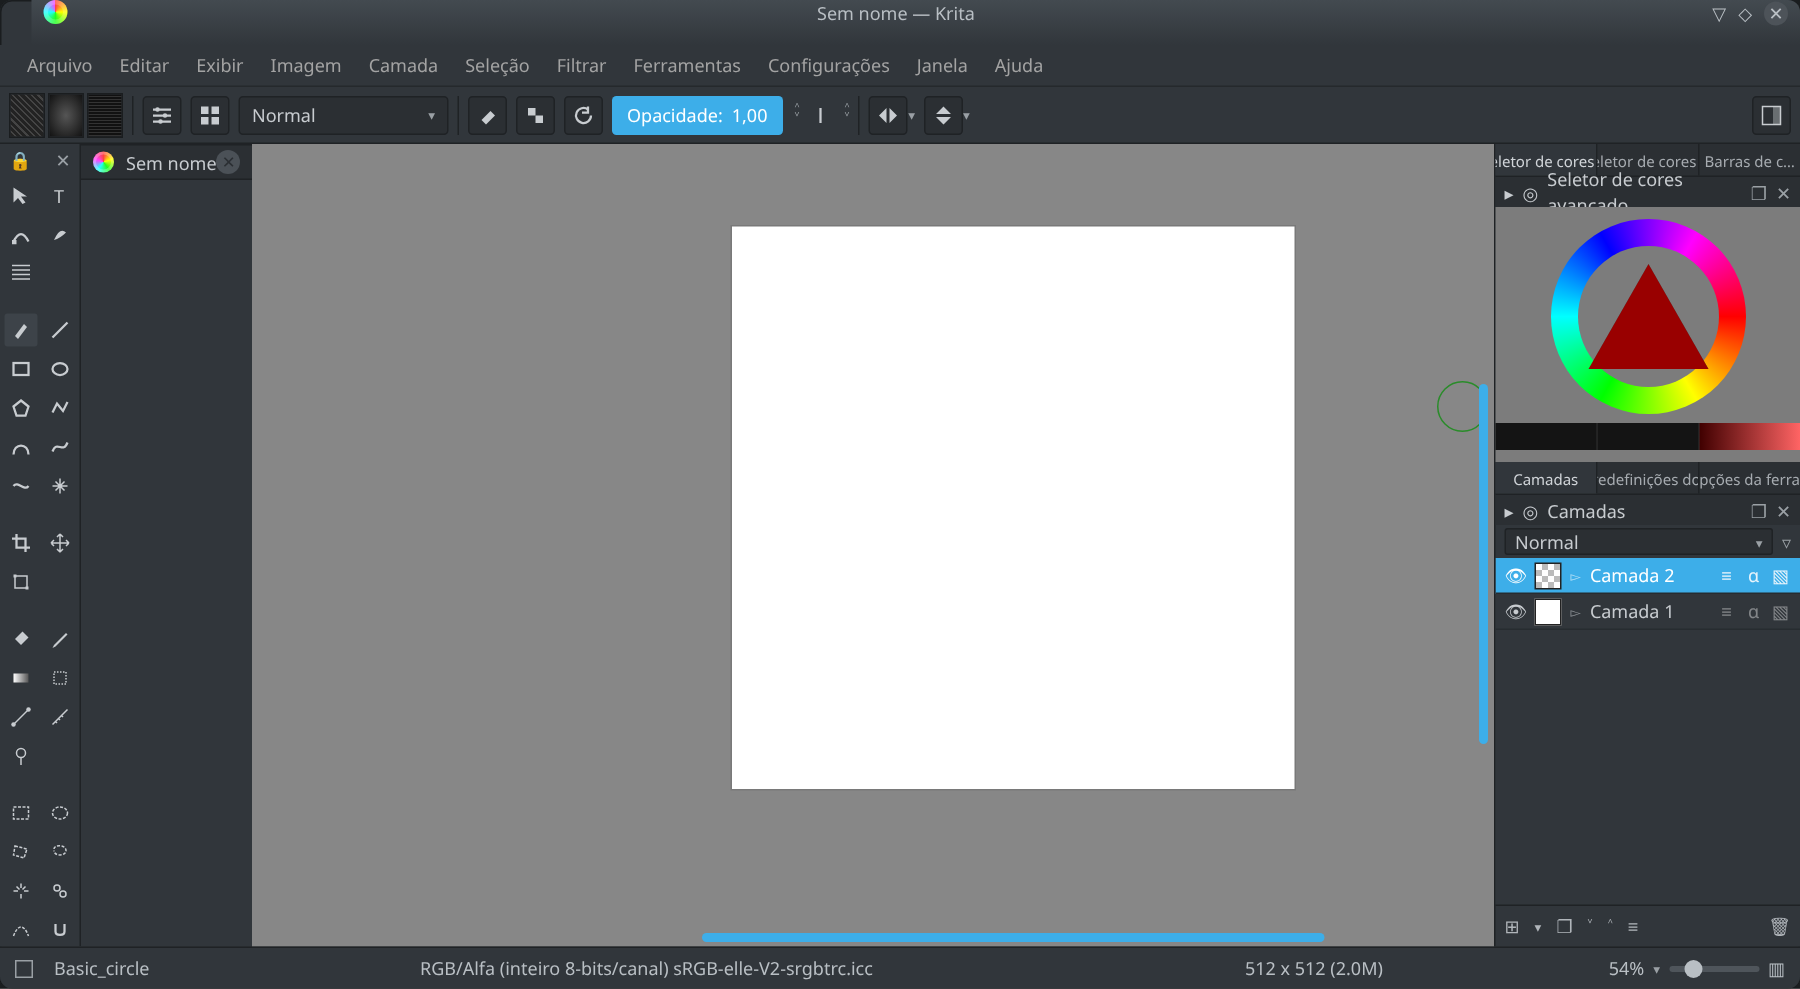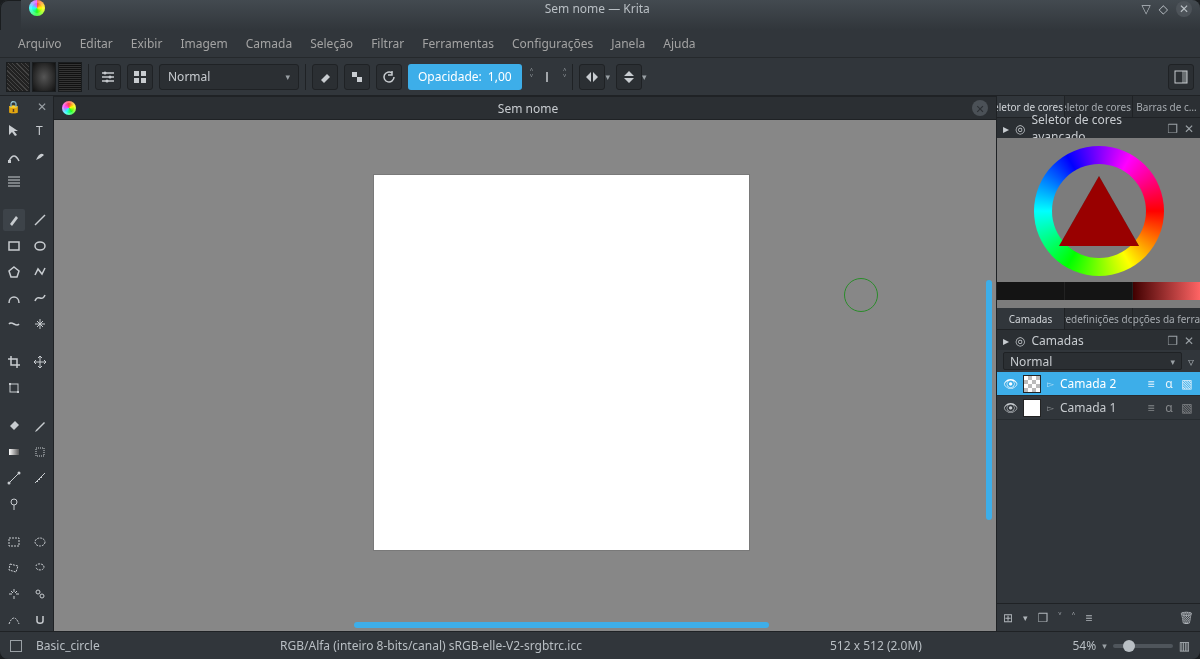--- a/index.html
+++ b/index.html
@@ -26,21 +26,21 @@
 .pill .val { color: #fff; }
 .spin { display: flex; flex-direction: column; line-height: 6px; font-size: 8px; color: #9aa0a5; margin-left: 2px;}
 .sep { width: 1px; height: 26px; background: #1f2225; }
 .body { flex: 1; display: flex; overflow: hidden; background: #31363b; }
 .toolbox { width: 54px; background: #31363b; border-right: 1px solid #1f2225; display: flex; flex-direction: column; align-items: center; padding-top: 2px; }
 .toolbox-head { width: 100%; height: 18px; display: flex; align-items: center; justify-content: space-between; padding: 0 6px; color: #9aa0a5; font-size: 10px; }
 .tool-grid { display: grid; grid-template-columns: 22px 22px; gap: 4px; padding: 4px; }
 .tool { width: 22px; height: 22px; display: flex; align-items: center; justify-content: center; color: #c8ccd0; border-radius: 2px; }
 .tool.sel { background: #3d4349; }
 .tool-spacer { height: 8px; grid-column: 1 / span 2; }
-.center { flex: 1; display: flex; flex-direction: column; background: #31363b; }
+.center { flex: 1; display: flex; flex-direction: row; background: #31363b; }
 .doc-tabs { height: 24px; background: #31363b; display: flex; align-items: center; }
 .doc-tab { flex: 1; height: 24px; background: #2b2f33; border-top: 1px solid #1f2225; border-bottom: 1px solid #1f2225; display: flex; align-items: center; color: #c8ccd0; padding: 0 8px; }
 .doc-tab .icon { width: 14px; height: 14px; border-radius: 50%; background: conic-gradient(#f44,#ff0,#2f2,#2ff,#f4f,#f44); box-shadow: inset 0 0 0 2px rgba(255,255,255,.25); margin-right: 8px; }
 .doc-tab .close { width: 16px; height: 16px; border-radius: 50%; background: #4b5157; color: #2b2f33; display: flex; align-items: center; justify-content: center; font-size: 11px; }
 .canvas-area { flex: 1; background: #878787; position: relative; overflow: hidden; }
 .canvas { position: absolute; left: 320px; top: 55px; width: 375px; height: 375px; background: #fff; box-shadow: 0 0 0 1px rgba(0,0,0,.1); }
 .cursor-ring { position: absolute; left: 790px; top: 158px; width: 34px; height: 34px; border: 1px solid #2a8c2a; border-radius: 50%; }
 .hscroll { position: absolute; bottom: 3px; left: 300px; width: 415px; height: 6px; background: #3daee9; border-radius: 3px; }
 .vscroll { position: absolute; right: 4px; top: 160px; width: 6px; height: 240px; background: #3daee9; border-radius: 3px; }
 .right { width: 204px; background: #31363b; border-left: 1px solid #1f2225; display: flex; flex-direction: column; }

